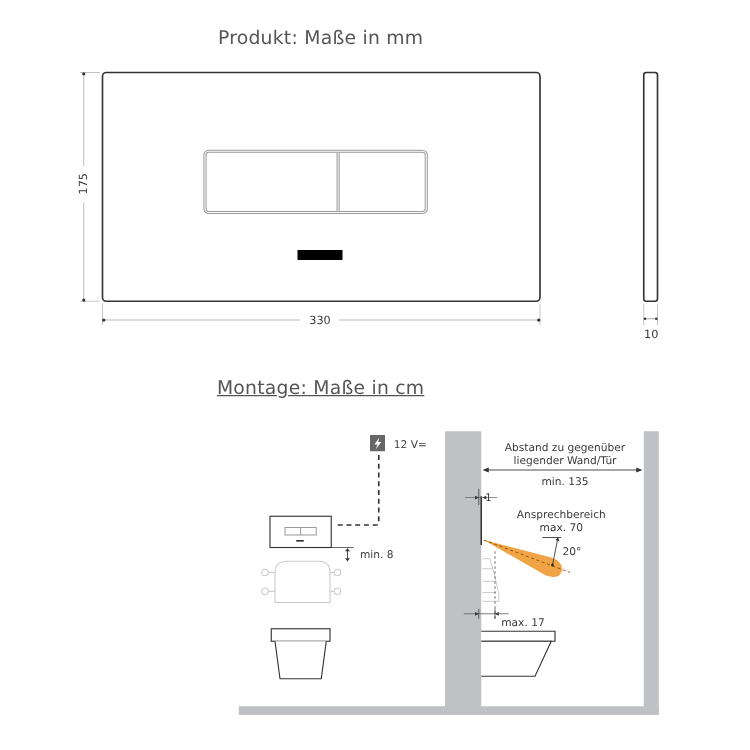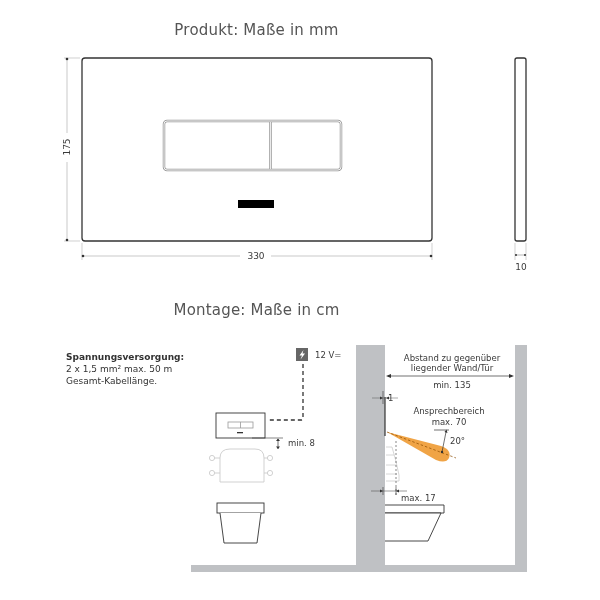--- a/index.html
+++ b/index.html
@@ -1,21 +1,21 @@
 <!DOCTYPE html>
 <html><head>
 <meta charset="utf-8">
 <style>
   html, body { margin: 0; padding: 0; background: #ffffff; }
   body { width: 600px; height: 600px; position: relative; overflow: hidden;
          font-family: "DejaVu Sans", "Liberation Sans", sans-serif; color: #3a3a3a; }
   .title { position: absolute; left: 0; width: 513px; text-align: center;
            font-size: 15px; color: #555; letter-spacing: 0.2px; }
   #t1 { top: 21px; }
-  #t2 { top: 301px; }
+  #t2 { top: 301px; text-decoration: underline; }
   svg { position: absolute; left: 0; top: 0; }
   .svgtxt { font-family: "DejaVu Sans", "Liberation Sans", sans-serif; fill: #3a3a3a; }
   .notes { position: absolute; left: 66px; top: 351px; width: 140px;
            font-size: 9px; line-height: 12px; color: #333; }
   .notes p { margin: 0 0 12px 0; }
   .notes b { font-weight: bold; }
 </style>
 </head>
 <body>
 
@@ -155,18 +155,13 @@
     <text class="svgtxt" x="452" y="388" font-size="8.5" text-anchor="middle">min. 135</text>
   </g>
 
   <g>
     <text class="svgtxt" x="449" y="414" font-size="8.5" text-anchor="middle">Ansprechbereich</text>
     <text class="svgtxt" x="449" y="425" font-size="8.5" text-anchor="middle">max. 70</text>
   </g>
 </svg>
 
 <div class="notes">
-  <p>
-    <b>Spannungsversorgung:</b><br>
-    <span>2 x 1,5 mm² max. 50 m</span><br>
-    <span>Gesamt-Kabellänge.</span>
-  </p>
 </div>
 
 </body></html>

